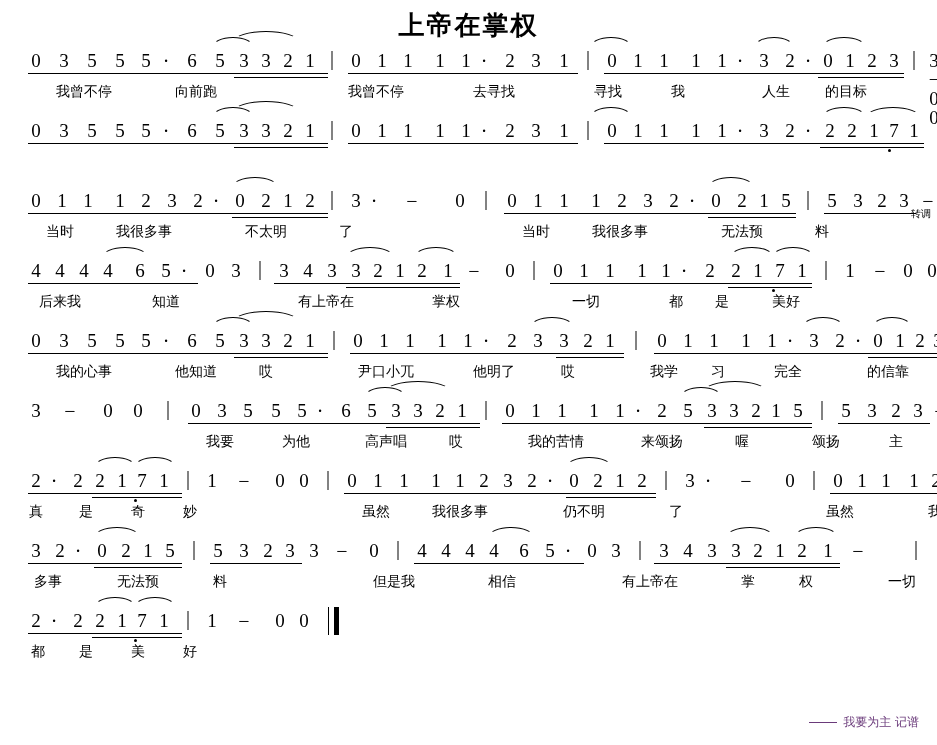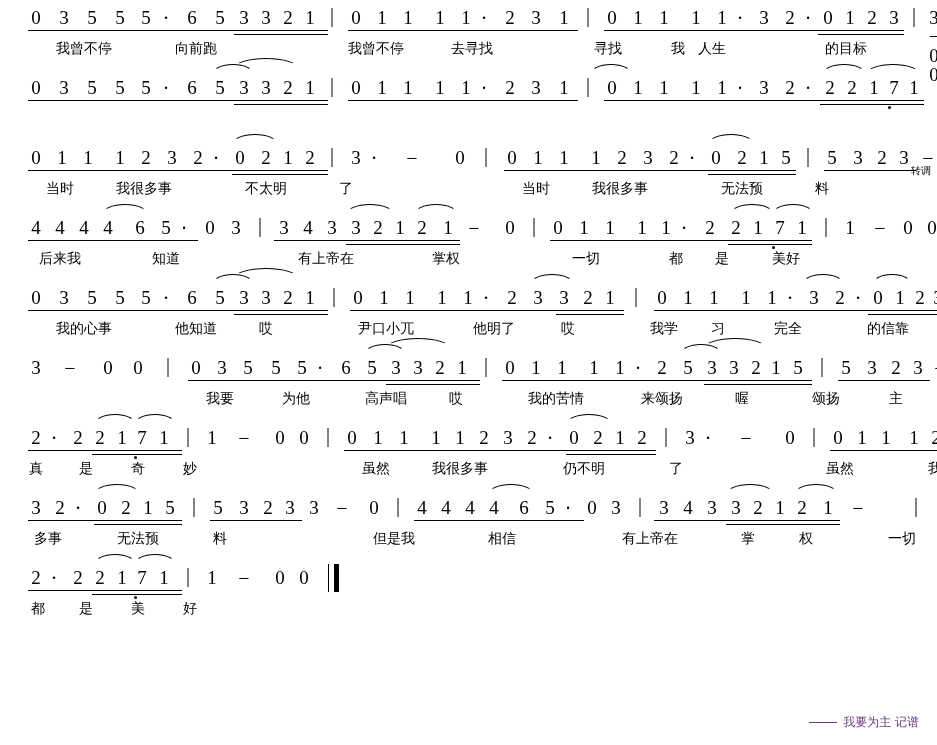--- a/index.html
+++ b/index.html
@@ -156,20 +156,21 @@
     background: #6a3a7a;
     vertical-align: middle;
     margin-right: 6px;
   }
 </style>
 </head>
 <body>
 
 <div class="page">
 
+  <div class="title">上帝在掌权</div>
 
 
   <div class="staff">
 
     <div class="system">
       <div class="noteline">
         <span class="tok" style="left:20px">0</span>
         <span class="tok" style="left:48px">3</span>
         <span class="tok" style="left:76px">5</span>
         <span class="tok" style="left:104px">5</span>
@@ -220,24 +221,24 @@
         <div class="slur" style="left:196px; top:-6px; width:40px;"></div>
         <div class="slur" style="left:218px; top:-12px; width:62px;"></div>
         <div class="slur" style="left:574px; top:-6px; width:40px;"></div>
         <div class="slur" style="left:738px; top:-6px; width:38px;"></div>
         <div class="slur" style="left:806px; top:-6px; width:42px;"></div>
       </div>
       <div class="lyricline">
         <span class="lyr" style="left:68px">我曾不停</span>
         <span class="lyr" style="left:180px">向前跑</span>
         <span class="lyr" style="left:360px">我曾不停</span>
-        <span class="lyr" style="left:456px">去寻找</span>
+        <span class="lyr" style="left:478px">去寻找</span>
         <span class="lyr" style="left:592px">寻找</span>
         <span class="lyr" style="left:662px">我</span>
-        <span class="lyr" style="left:696px">人生</span>
+        <span class="lyr" style="left:760px">人生</span>
         <span class="lyr" style="left:830px">的目标</span>
       </div>
       <div class="noteline" style="position:absolute;left:0;top:0;height:0;width:0;"></div>
     </div>
     <div style="position:relative;height:0;">
       <span class="tok" style="position:absolute; left:918px; top:-62px; font-size:19px;">3 − 0 0</span>
     </div>
 
     <div class="system">
       <div class="noteline">

